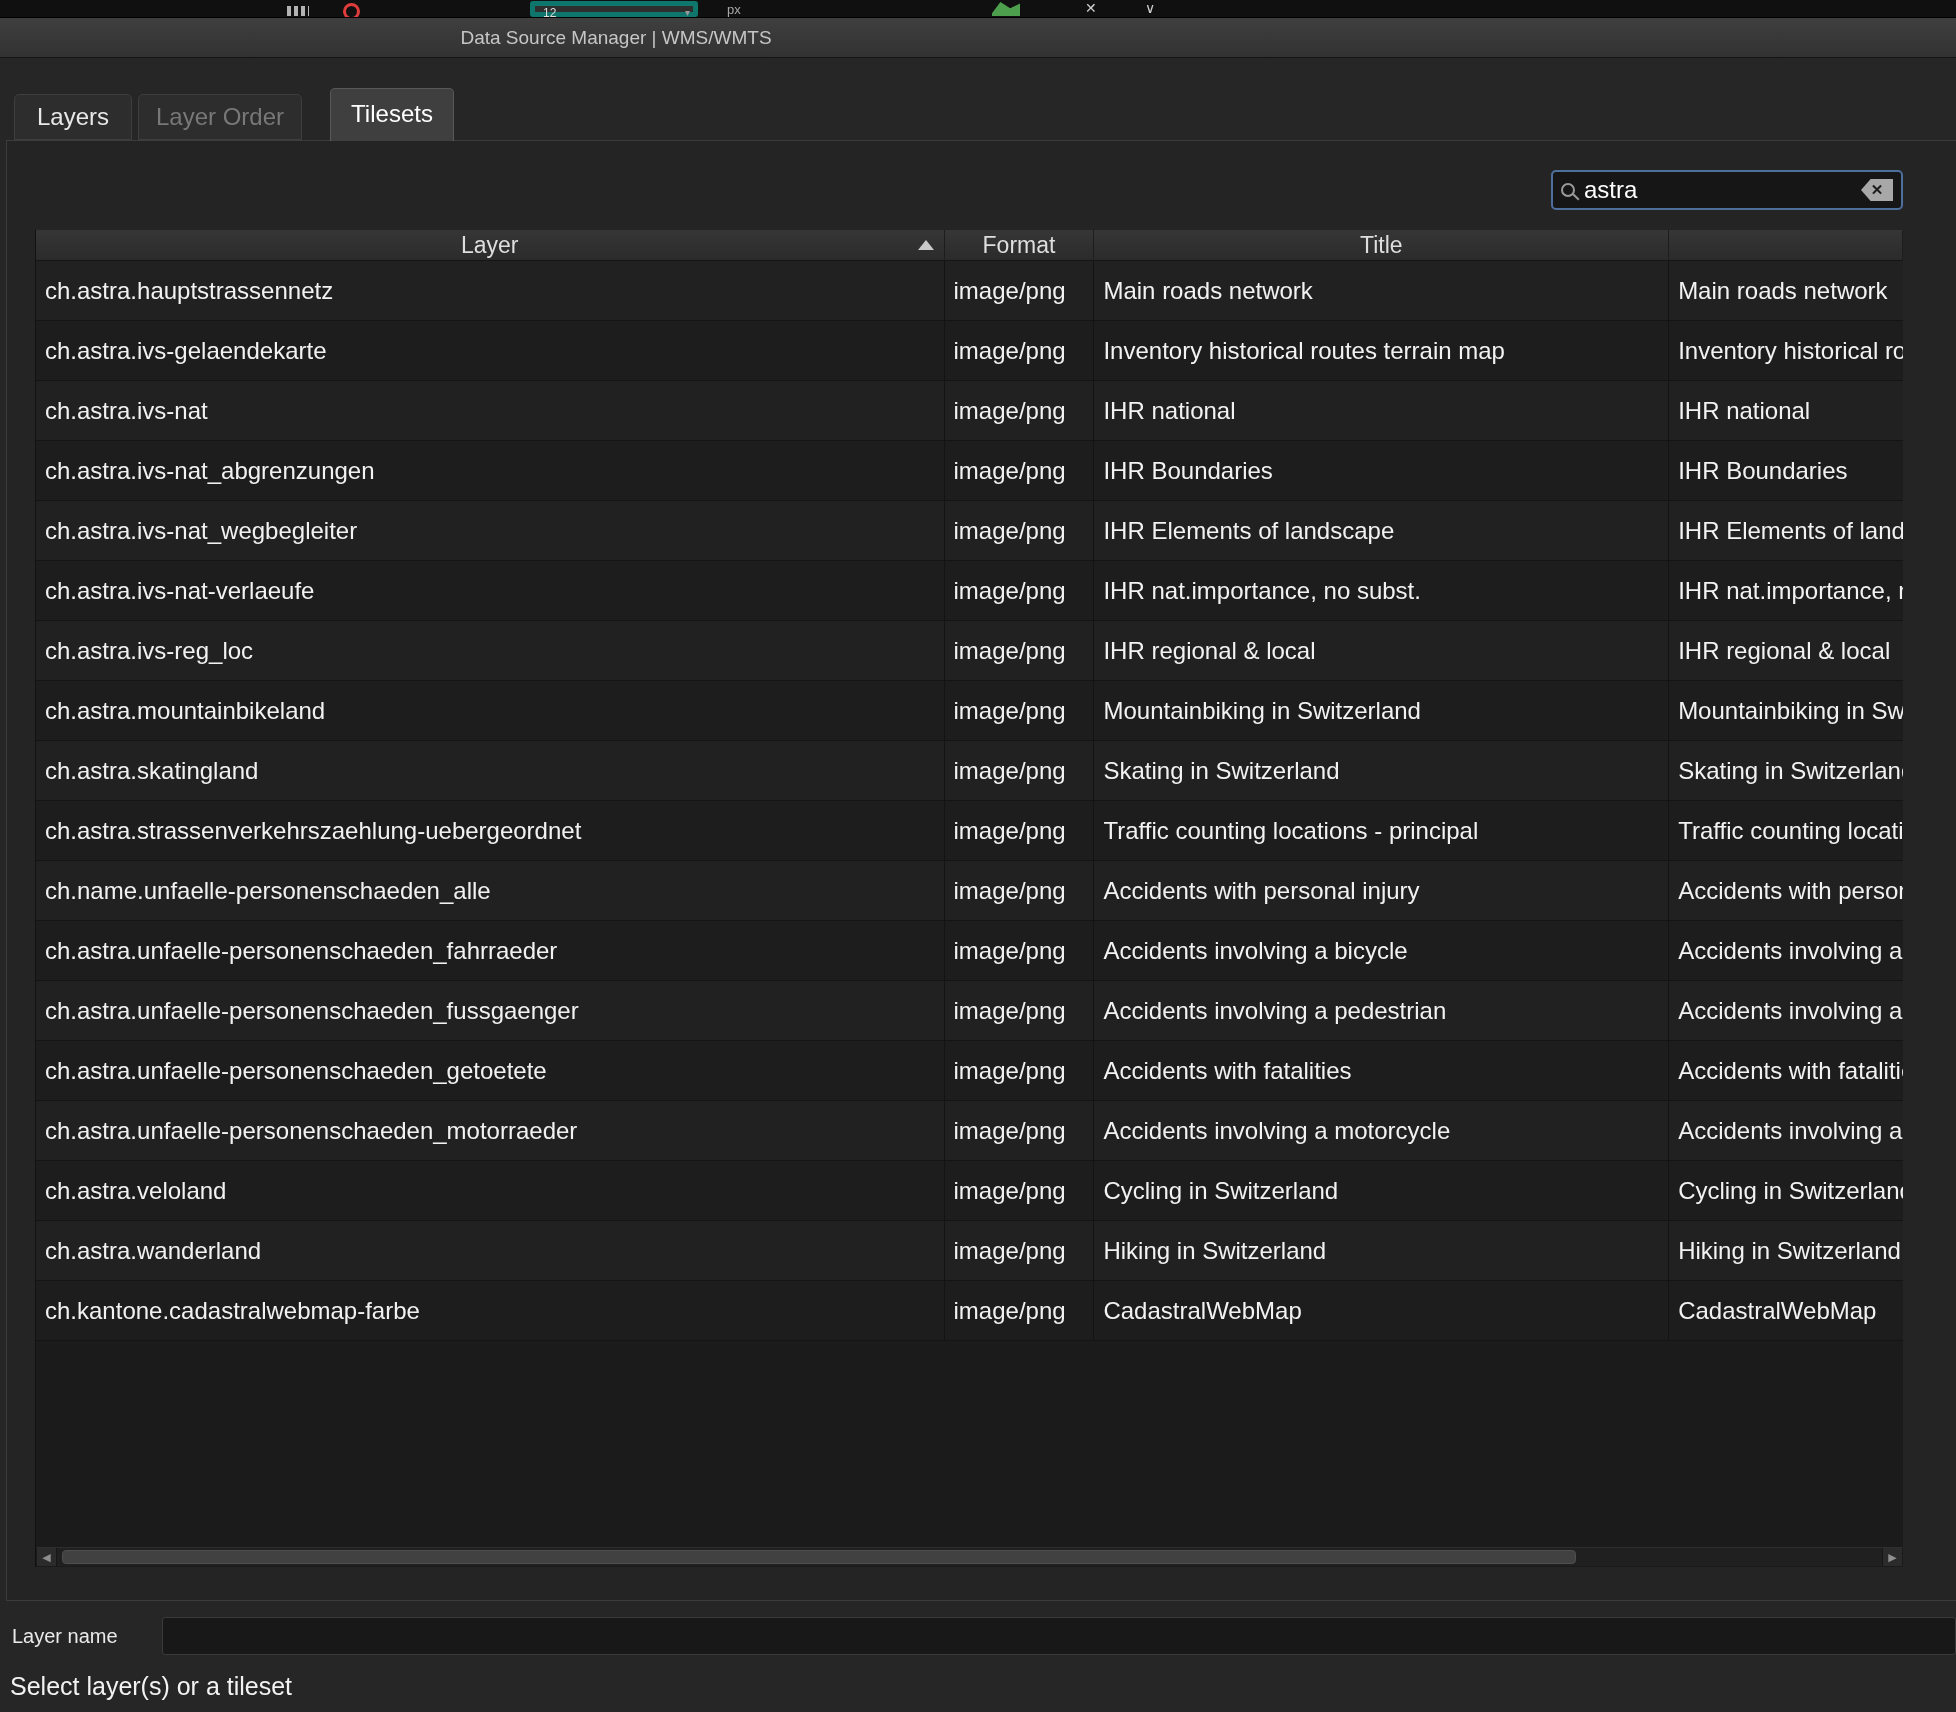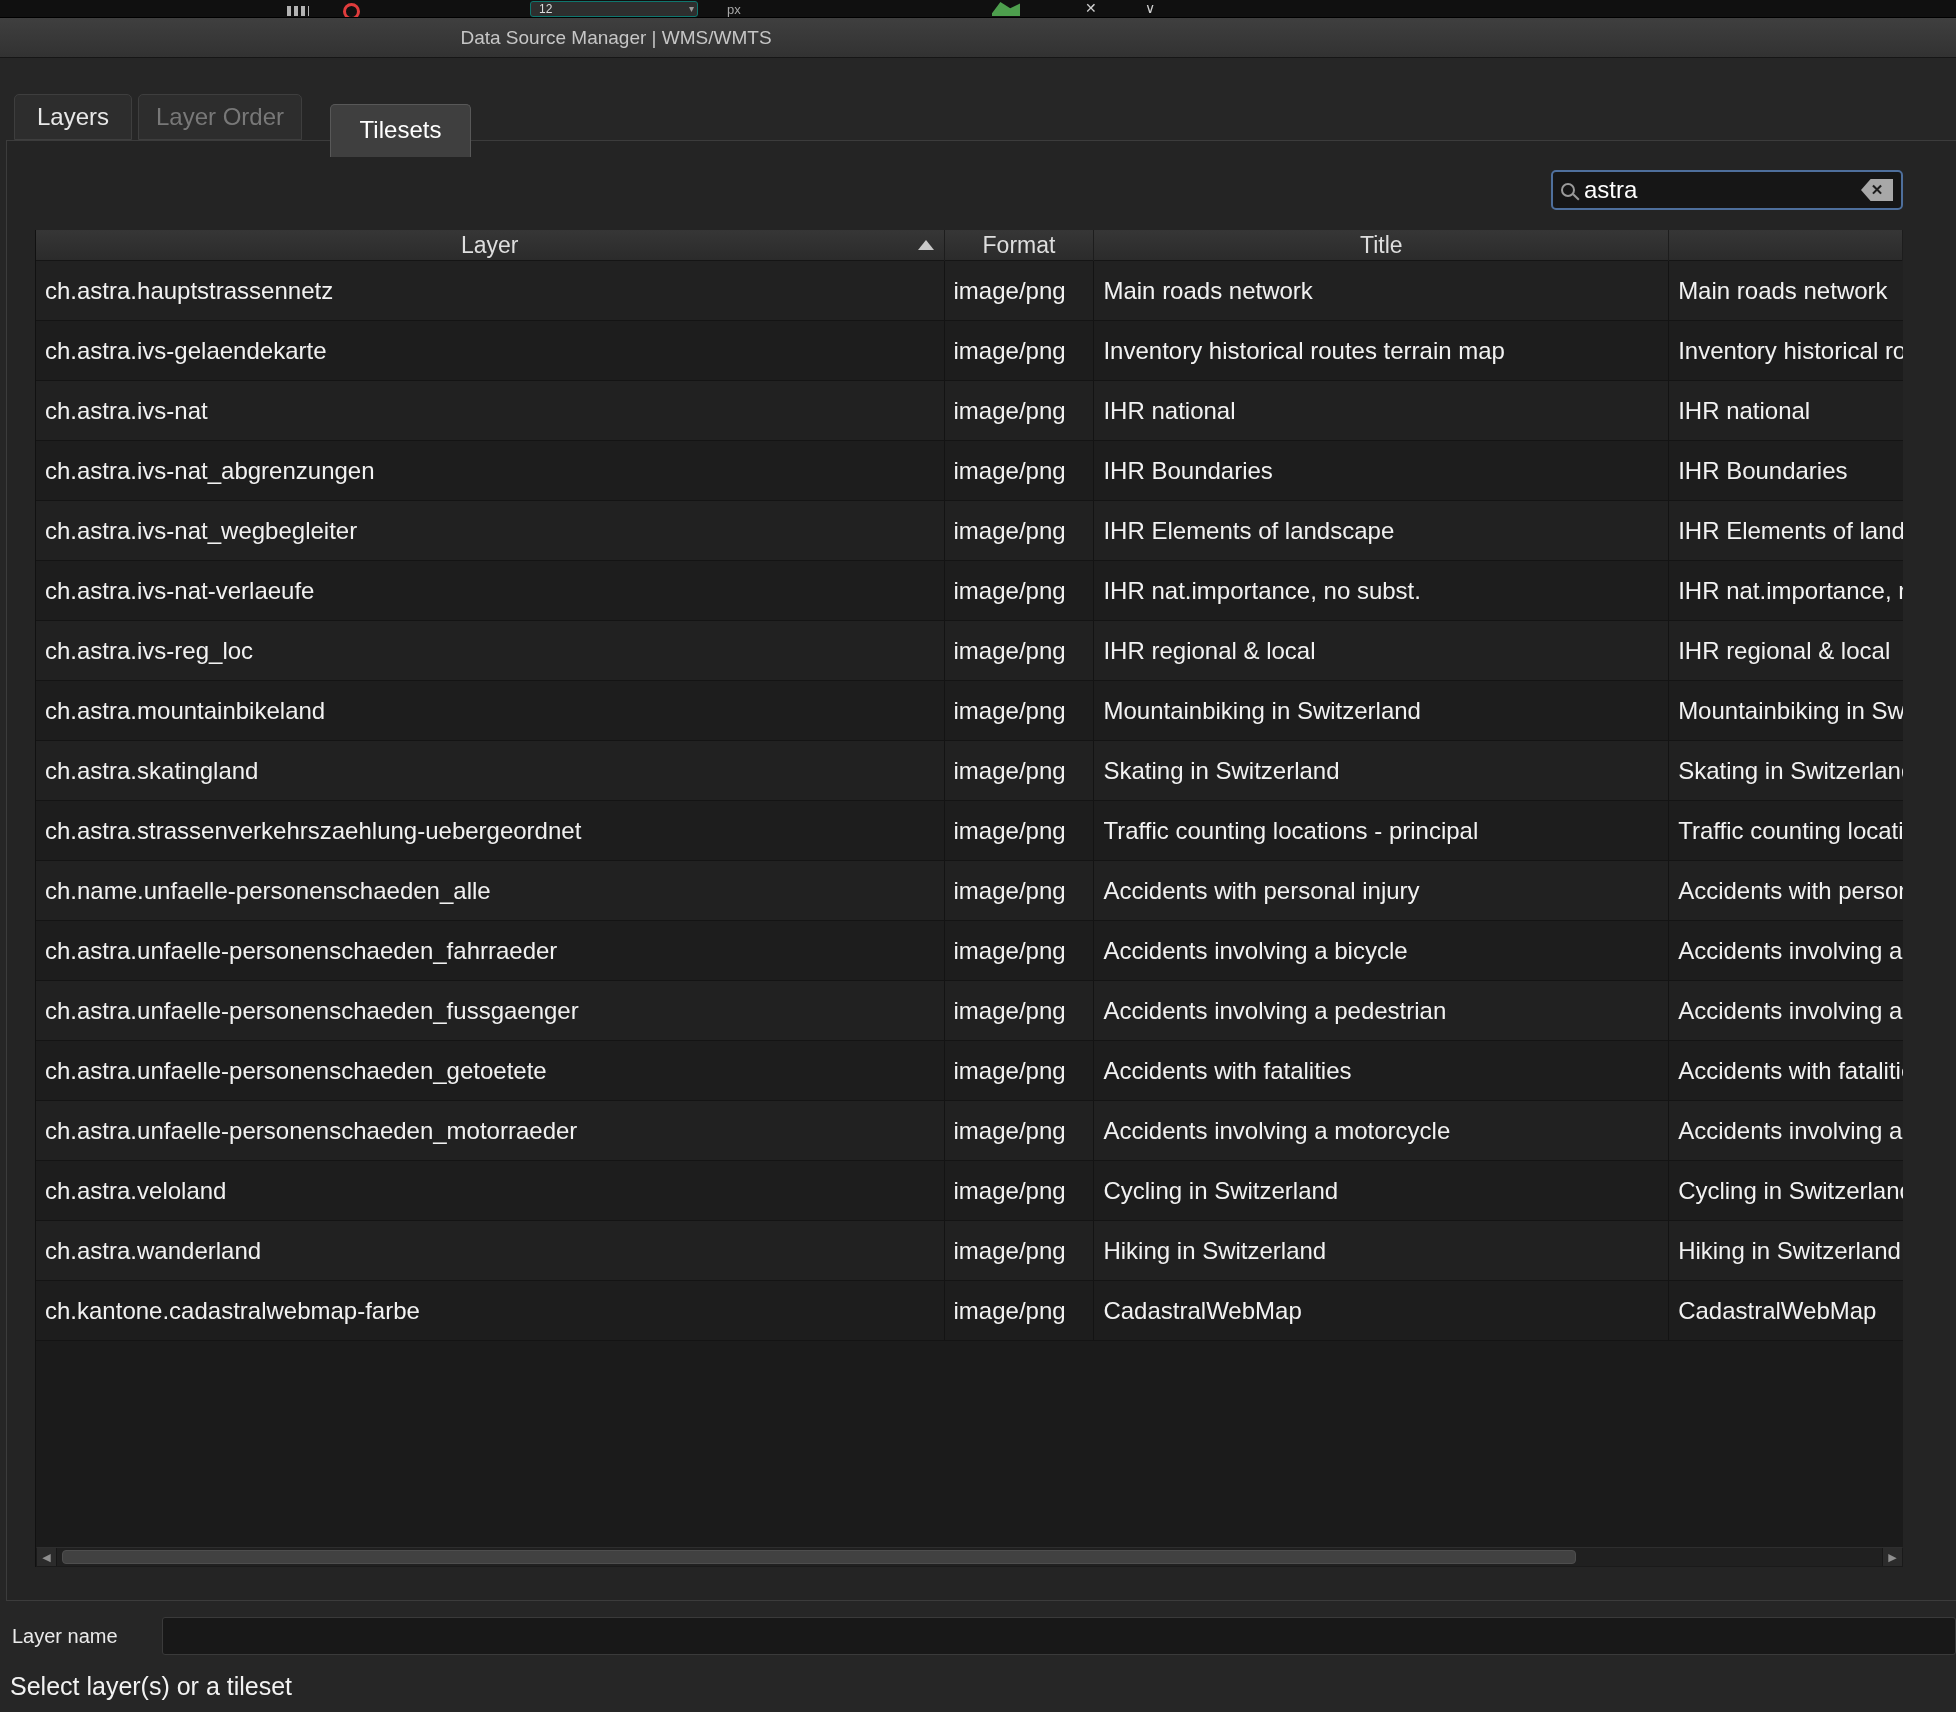--- a/index.html
+++ b/index.html
@@ -7,21 +7,21 @@
   body { font-family: "Liberation Sans", sans-serif; color: #f0f0f0; position: relative; }
 
   
   .top-sliver { position: absolute; left: 0; top: 0; width: 1956px; height: 18px;
                 background: #101010; border-bottom: 1px solid #000; overflow: hidden; }
   .ts-grid { position: absolute; left: 287px; top: 6px; width: 22px; height: 10px;
              background: repeating-linear-gradient(90deg,#cfcfcf 0 4px, transparent 4px 7px); opacity:.85; }
   .ts-red { position: absolute; left: 343px; top: 3px; width: 17px; height: 17px;
             border: 3px solid #e03c3c; border-radius: 50%; }
   .ts-combo { position: absolute; left: 530px; top: 1px; width: 168px; height: 16px;
-              background: #2e2e2e; border: 1px solid #0f766e; border-radius: 3px;
+              background: #2e2e2e; border: 5px solid #0f766e; border-radius: 3px;
               font-size: 12px; color: #ddd; line-height: 14px; padding-left: 8px; }
   .ts-combo .arrow { position: absolute; right: 3px; top: 0; font-size: 10px; color: #999; }
   .ts-px { position: absolute; left: 727px; top: 2px; font-size: 13px; color: #a8a8a8; }
   .ts-green { position: absolute; left: 992px; top: 2px; width: 28px; height: 14px; background: #4d9e4d;
               clip-path: polygon(0 80%, 30% 0, 65% 45%, 100% 10%, 100% 100%, 0 100%); }
   .ts-glyph { position: absolute; top: 0; font-size: 14px; color: #cfcfcf; }
 
   
   .titlebar { position: absolute; left: 0; top: 18px; width: 1956px; height: 40px;
               background: linear-gradient(#3f3f3f, #323232); border-bottom: 1px solid #161616; }
@@ -31,21 +31,21 @@
   
   .tab { position: absolute; text-align: center; font-size: 24px;
          border-radius: 5px 5px 0 0; cursor: default; }
   .tab-normal { top: 94px; height: 46px; line-height: 44px; background: #2d2d2d;
                 border: 1px solid #3e3e3e; color: #e8e8e8; z-index: 2; }
   .tab-disabled { color: #787878; }
   .tab-active { top: 88px; height: 53px; line-height: 50px; background: #3f3f3f;
                 border: 1px solid #585858; border-bottom: none; color: #fff; z-index: 4; }
   #tab-layers { left: 14px; width: 118px; }
   #tab-layer-order { left: 138px; width: 164px; }
-  #tab-tilesets { left: 330px; width: 141px; margin-top: 16px; }
+  #tab-tilesets { left: 330px; width: 124px; }
 
   
   .panel { position: absolute; left: 6px; top: 140px; width: 1950px; height: 1461px;
            background: #242424; border: 1px solid #3c3c3c; border-right: none; z-index: 1; }
 
   
   .searchbox { position: absolute; left: 1551px; top: 170px; width: 352px; height: 40px;
                background: #161616; border: 2px solid #4e6f9c; border-radius: 5px;
                display: flex; align-items: center; padding: 0 8px; gap: 9px; z-index: 5; }
   .mag { width: 14px; height: 14px; border: 2px solid #9a9a9a; border-radius: 50%;

